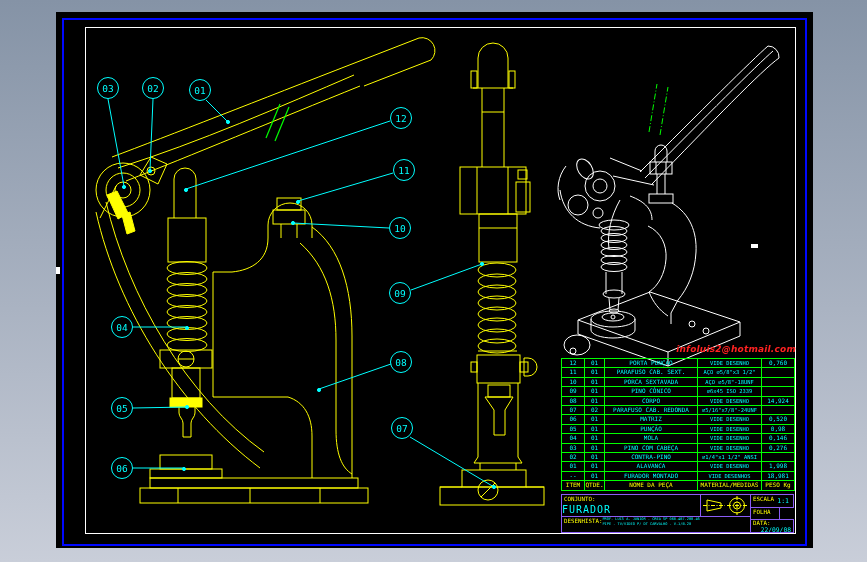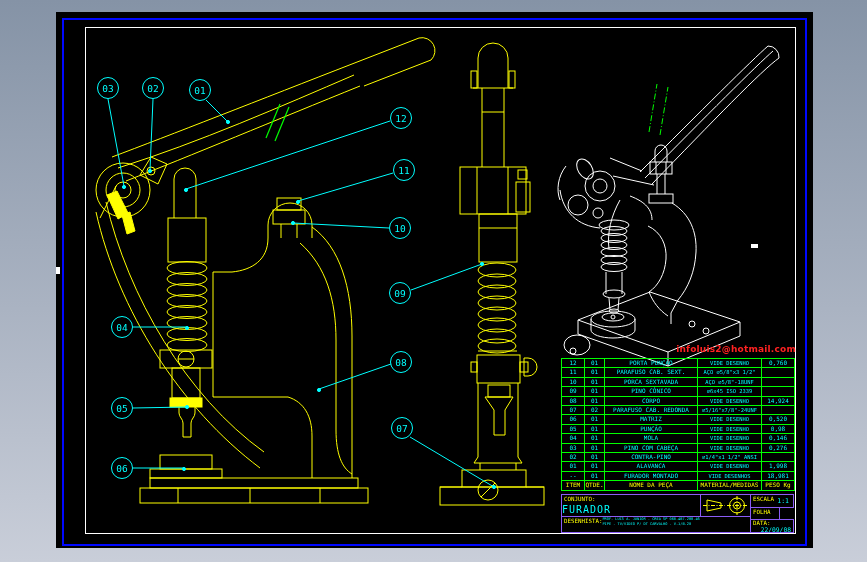--- a/index.html
+++ b/index.html
@@ -29,21 +29,21 @@
   #parts-table .hdr td{color:#ffff00;font-size:6px;}
   #parts-table .c-mat{font-size:5.4px;}
   
   .tb-box{position:absolute;border:1px solid #8b5cf6;box-sizing:border-box;background:#000;}
   .tb-label{color:#ffff00;font-size:5.8px;line-height:6.5px;padding:1px 0 0 2px;}
   .tb-value{color:#00ffff;}
   #conjunto-value{font-size:10px;text-align:left;margin-top:1px;letter-spacing:1px;}
   .tb-small{color:#00ffff;font-size:3.6px;line-height:4.6px;padding-left:22px;white-space:nowrap;}
   #email{
     position:absolute;left:668px;top:344px;width:128px;text-align:right;
-    color:#ff2222;font-size:9px;font-weight:bold;
+    color:#ff2222;font-size:9px;font-style:italic;font-weight:bold;
     font-family:"DejaVu Sans","Liberation Sans",sans-serif;letter-spacing:0.2px;
   }
 </style>
 </head>
 <body>
 
 <div id="canvas"></div>
 <div id="paper-border"></div>
 <div id="sheet-frame"></div>
 <div class="tick" style="left:56px;top:267px;width:4px;height:7px;"></div>

